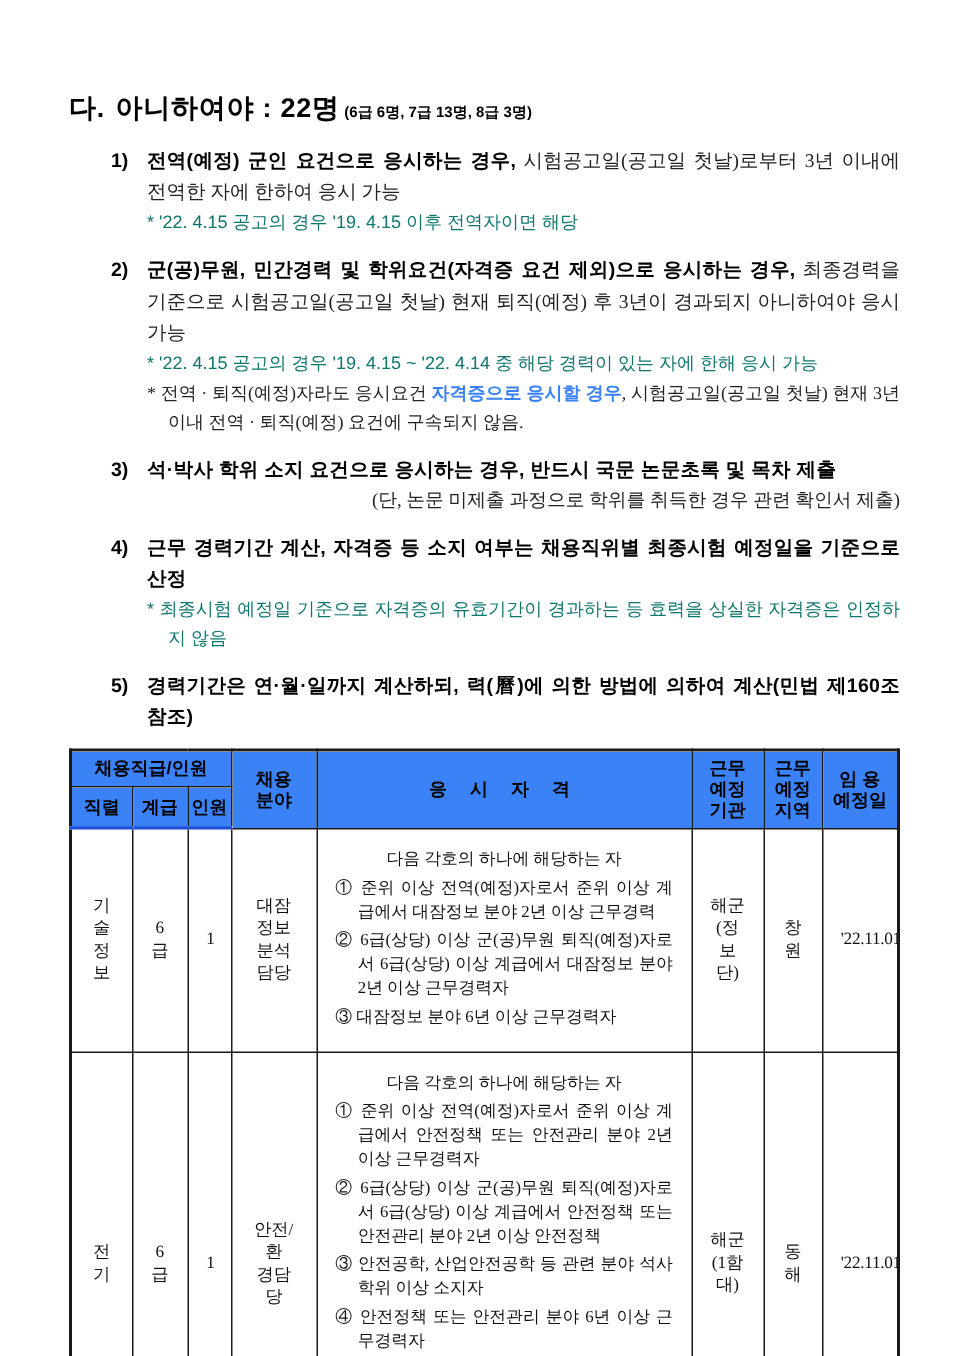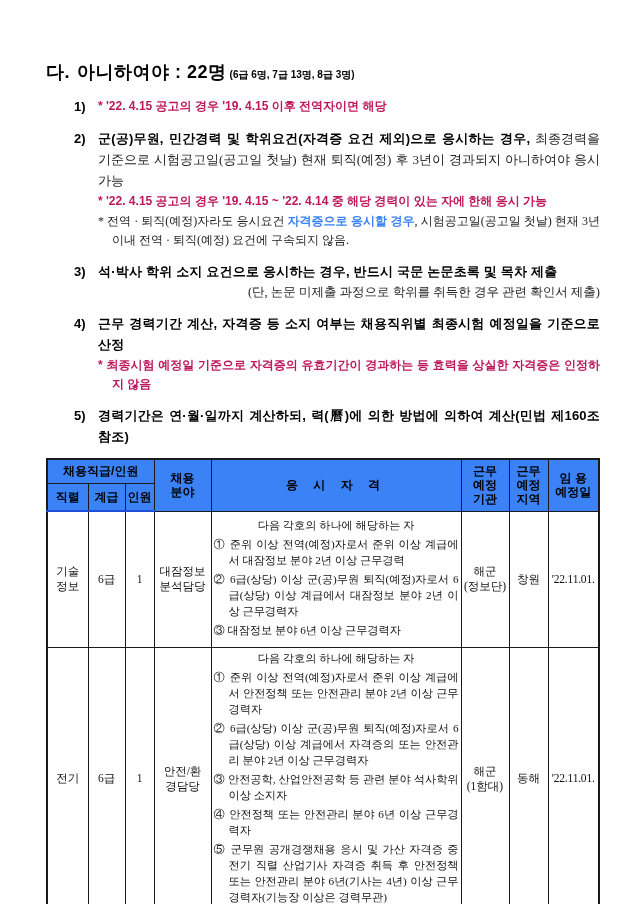--- a/index.html
+++ b/index.html
@@ -70,23 +70,22 @@
   }
   .note {
     margin: 1px 0 0 0;
     font-size: 12px;
     line-height: 19px;
     padding-left: 14px;
     text-indent: -14px;
     text-align: justify;
   }
   .note.green {
-    color: #be185d;
-    font-family: "Liberation Sans", "DejaVu Sans", sans-serif;
-    font-weight: bold;
+    color: #0f766e;
+    font-family: "Liberation Sans", "DejaVu Sans", sans-serif;
   }
   .note.dark { color: #222; }
   .note.dark b {
     font-family: "Liberation Sans", "DejaVu Sans", sans-serif;
     color: #3b82f6;
   }
   .note.sans {
     font-family: "Liberation Sans", "DejaVu Sans", sans-serif;
     color: #333;
   }
@@ -113,21 +112,21 @@
     text-align: center;
     vertical-align: middle;
     padding: 2px 1px;
   }
   table.recruit thead tr:last-child th { border-bottom: 2px solid #1d4ed8; margin-top: 40px; }
   table.recruit td {
     font-size: 11.5px;
     color: #111;
     vertical-align: middle;
     text-align: center;
-    padding: 2px;
+    padding: 12px;
     line-height: 15px;
   }
   td.qual {
     text-align: left;
     vertical-align: top;
     padding: 5px 6px 4px 7px;
   }
   .q-intro {
     margin: 0 0 3px 0;
     font-size: 11.2px;
@@ -153,20 +152,21 @@
     <span class="h-label">다.</span>
     <span class="h-title">아니하여야 : 22명</span>
     <span class="h-sub">(6급 6명, 7급 13명, 8급 3명)</span>
   </h2>
 
   <div class="items">
 
     <div class="item">
       <span class="item-num">1)</span>
       <div class="item-body">
+        <p class="lead"><b>전역(예정) 군인 요건으로 응시하는 경우,</b><span> 시험공고일(공고일 첫날)로부터 3년 이내에 전역한 자에 한하여 응시 가능</span></p>
         <p class="note green">* '22. 4.15 공고의 경우 '19. 4.15 이후 전역자이면 해당</p>
       </div>
     </div>
 
     <div class="item">
       <span class="item-num">2)</span>
       <div class="item-body">
         <p class="lead"><b>군(공)무원, 민간경력 및 학위요건(자격증 요건 제외)으로 응시하는 경우,</b><span> 최종경력을 기준으로 시험공고일(공고일 첫날) 현재 퇴직(예정) 후 3년이 경과되지 아니하여야 응시 가능</span></p>
         <p class="note green">* '22. 4.15 공고의 경우 '19. 4.15 ~ '22. 4.14 중 해당 경력이 있는 자에 한해 응시 가능</p>
         <p class="note dark"><span>* 전역 · 퇴직(예정)자라도 응시요건 </span><b>자격증으로 응시할 경우</b><span>, 시험공고일(공고일 첫날) 현재 3년 이내 전역 · 퇴직(예정) 요건에 구속되지 않음.</span></p>
@@ -251,21 +251,21 @@
       </tr>
       <tr style="height:258px">
         <td class="pre">전기</td>
         <td>6급</td>
         <td>1</td>
         <td class="pre">안전/환
 경담당</td>
         <td class="qual">
           <p class="q-intro">다음 각호의 하나에 해당하는 자</p>
           <p class="q-item">① 준위 이상 전역(예정)자로서 준위 이상 계급에서 안전정책 또는 안전관리 분야 2년 이상 근무경력자</p>
-          <p class="q-item">② 6급(상당) 이상 군(공)무원 퇴직(예정)자로서 6급(상당) 이상 계급에서 자격증의 또는 안전관리 분야 2년 이상 근무경력자</p>
+          <p class="q-item">② 6급(상당) 이상 군(공)무원 퇴직(예정)자로서 6급(상당) 이상 계급에서 안전정책 또는 안전관리 분야 2년 이상 안전정책</p>
           <p class="q-item">③ 안전공학, 산업안전공학 등 관련 분야 석사학위 이상 소지자</p>
           <p class="q-item">④ 안전정책 또는 안전관리 분야 6년 이상 근무경력자</p>
           <p class="q-item">⑤ 군무원 공개경쟁채용 응시 및 가산 자격증 중 전기 직렬 산업기사 자격증 취득 후 안전정책 또는 안전관리 분야 6년(기사는 4년) 이상 근무 경력자(기능장 이상은 경력무관)</p>
         </td>
         <td class="pre">해군
 (1함대)</td>
         <td>동해</td>
         <td class="date-cell">'22.11.01.</td>
       </tr>
     </tbody>

